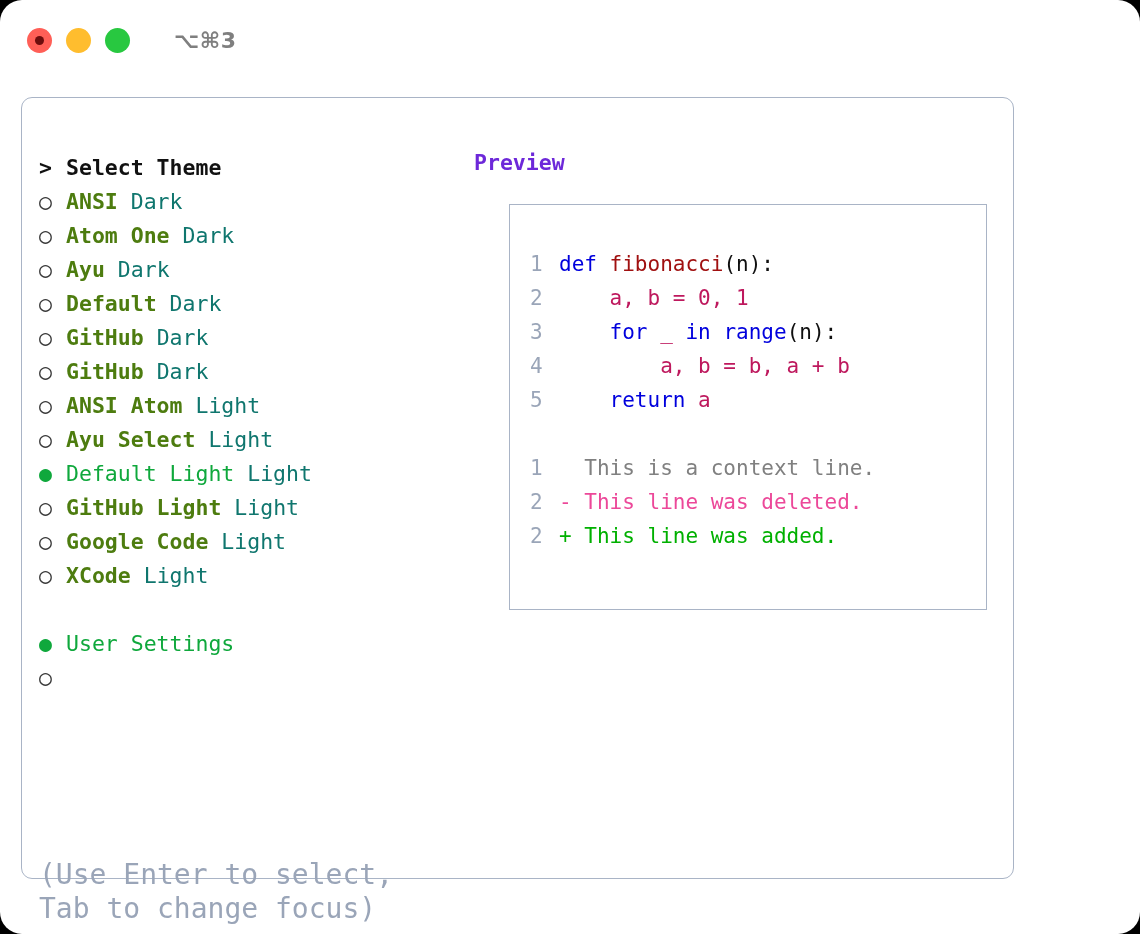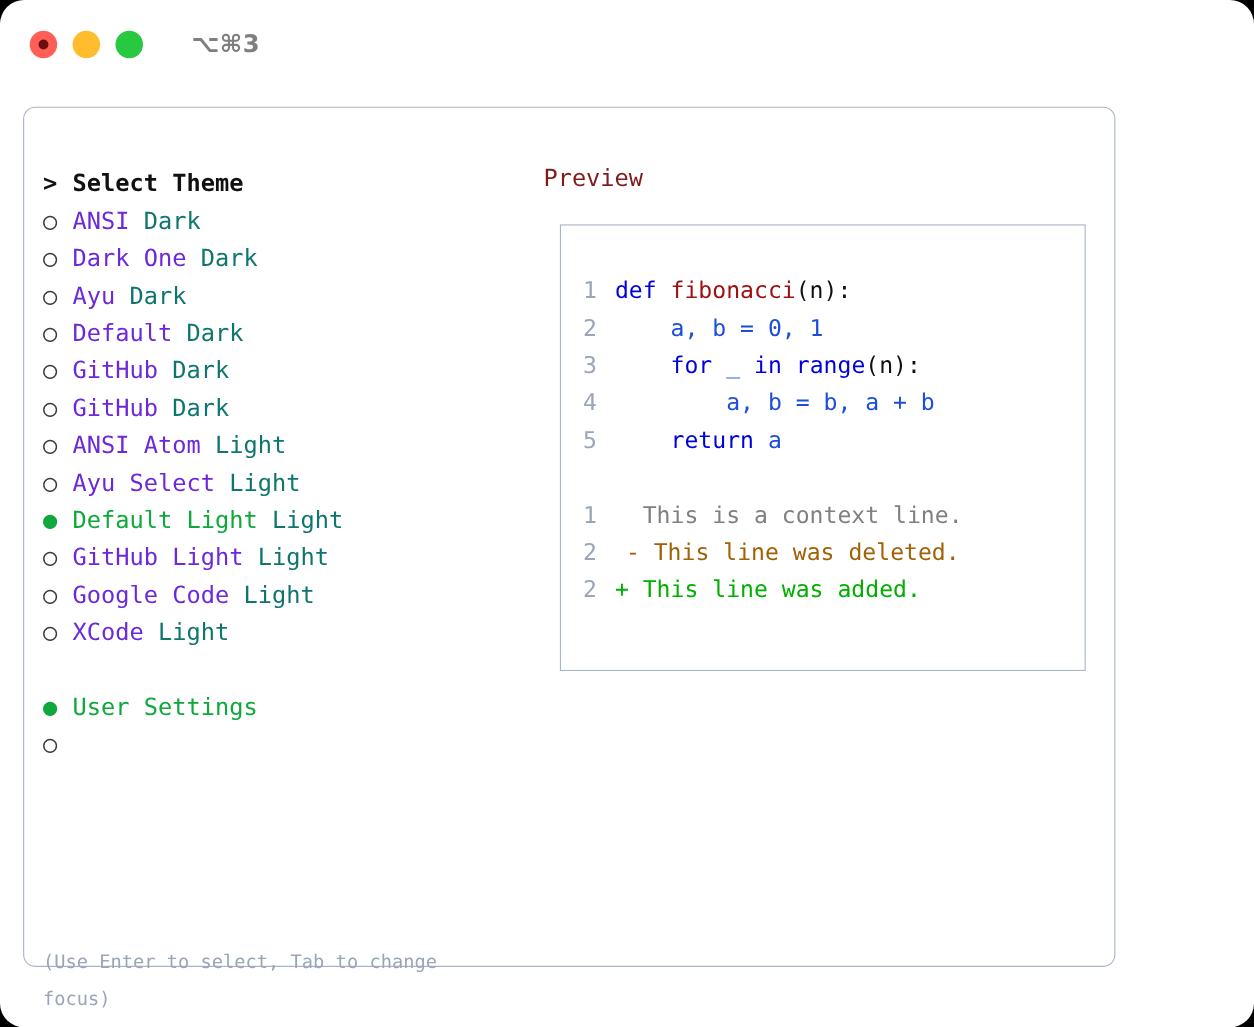--- a/index.html
+++ b/index.html
@@ -97,46 +97,46 @@
     flex: 0 0 27px;
     font-size: 21.5px;
     color: #3b3b3b;
   }
   .marker-green { color: #0fa83c; }
   .heading-row {
     font-weight: bold;
     color: #111111;
   }
   .heading-row .marker { font-weight: bold; color: #111111; }
-  .item-label { color: #6d28d9; }
+  .item-label { color: #4d7c0f; font-weight: bold; }
   .item-label-selected { color: #0fa83c; }
   .item-suffix { color: #0f766e; }
   .section-title {
     color: #1a1a1a;
   }
   .spacer-row { height: 34px; }
 
   #hint {
     position: absolute;
     left: 17px;
     top: 760px;
     width: 420px;
-    font-size: 17px;
+    font-size: 28px;
     line-height: 34px;
     color: #9aa5b8;
   }
 
   
   #preview-title {
     position: absolute;
-    left: 472px;
+    left: 452px;
     top: 52px;
     font-size: 21.5px;
-    font-weight: normal;
-    color: #7f1d1d;
+    font-weight: bold;
+    color: #6d28d9;
   }
   #preview-box {
     position: absolute;
     left: 487px;
     top: 106px;
     width: 478px;
     height: 406px;
     border: 1.5px solid #a9b4c6;
     box-sizing: border-box;
     background: #ffffff;
@@ -158,25 +158,25 @@
   .lineno {
     display: inline-block;
     width: 29px;
     flex: 0 0 29px;
     text-align: left;
     color: #9aa5b8;
   }
   .code-text { white-space: pre; }
   .tok-kw   { color: #0000dd; }
   .tok-fn   { color: #a01010; }
-  .tok-plain{ color: #1d4ed8; }
+  .tok-plain{ color: #be185d; }
   .tok-punc { color: #101010; }
   .blank-line { height: 34px; }
   .diff-context { color: #808080; }
-  .diff-del { color: #a16207; margin-left: 10px; }
+  .diff-del { color: #ec4899; }
   .diff-add { color: #00b000; }
 </style>
 </head>
 <body>
 
 <div id="page">
 
   <div id="titlebar">
     <div class="traffic-lights">
       <div class="tl tl-close">
@@ -192,21 +192,21 @@
 
     <div id="left-col">
 
       <div class="row heading-row">
         <span class="marker">&gt;</span>
         <span>Select Theme</span>
       </div>
 
       <div id="theme-items">
           <div class="row"><span class="marker">○</span><span class="item-label">ANSI</span><span> </span><span class="item-suffix">Dark</span></div>
-          <div class="row"><span class="marker">○</span><span class="item-label">Dark One</span><span> </span><span class="item-suffix">Dark</span></div>
+          <div class="row"><span class="marker">○</span><span class="item-label">Atom One</span><span> </span><span class="item-suffix">Dark</span></div>
           <div class="row"><span class="marker">○</span><span class="item-label">Ayu</span><span> </span><span class="item-suffix">Dark</span></div>
           <div class="row"><span class="marker">○</span><span class="item-label">Default</span><span> </span><span class="item-suffix">Dark</span></div>
           <div class="row"><span class="marker">○</span><span class="item-label">GitHub</span><span> </span><span class="item-suffix">Dark</span></div>
           <div class="row"><span class="marker">○</span><span class="item-label">GitHub</span><span> </span><span class="item-suffix">Dark</span></div>
           <div class="row"><span class="marker">○</span><span class="item-label">ANSI Atom</span><span> </span><span class="item-suffix">Light</span></div>
           <div class="row"><span class="marker">○</span><span class="item-label">Ayu Select</span><span> </span><span class="item-suffix">Light</span></div>
           <div class="row"><span class="marker marker-green">●</span><span class="item-label-selected">Default Light</span><span> </span><span class="item-suffix">Light</span></div>
           <div class="row"><span class="marker">○</span><span class="item-label">GitHub Light</span><span> </span><span class="item-suffix">Light</span></div>
           <div class="row"><span class="marker">○</span><span class="item-label">Google Code</span><span> </span><span class="item-suffix">Light</span></div>
           <div class="row"><span class="marker">○</span><span class="item-label">XCode</span><span> </span><span class="item-suffix">Light</span></div>

